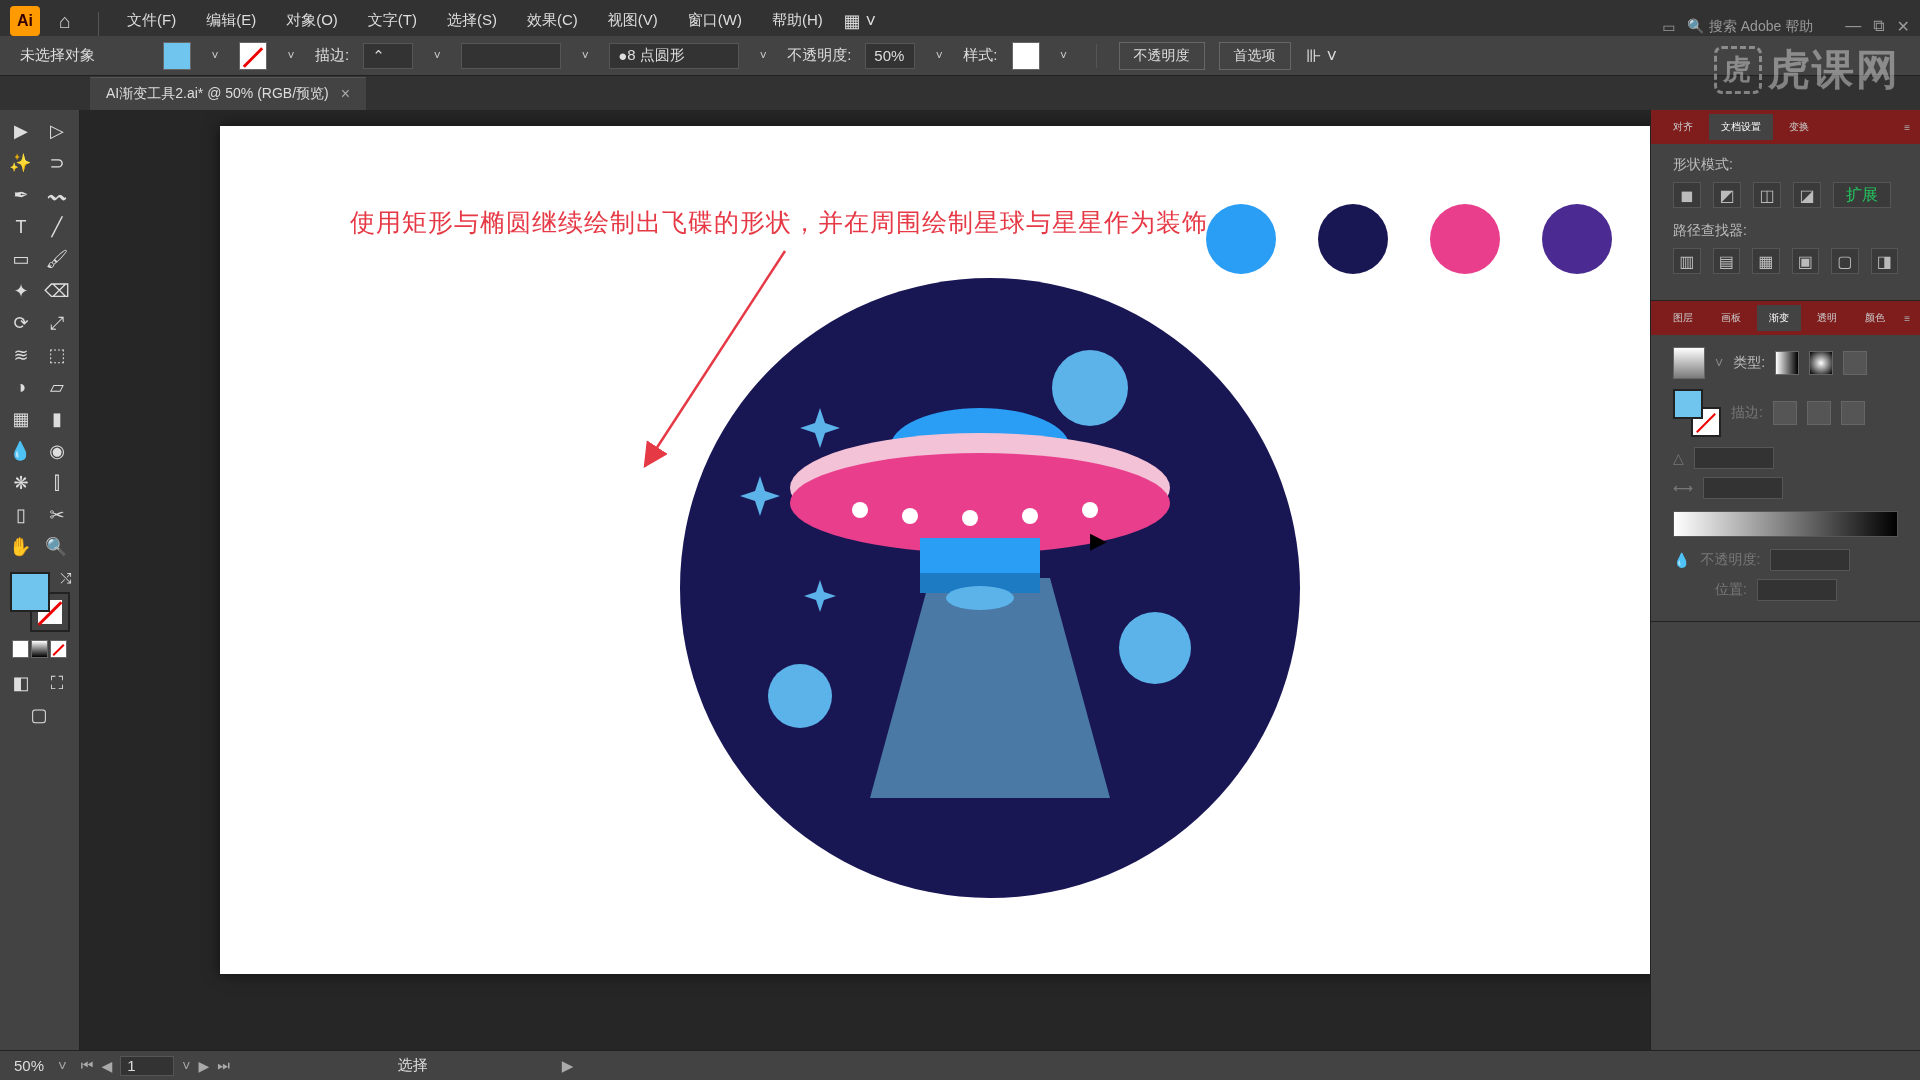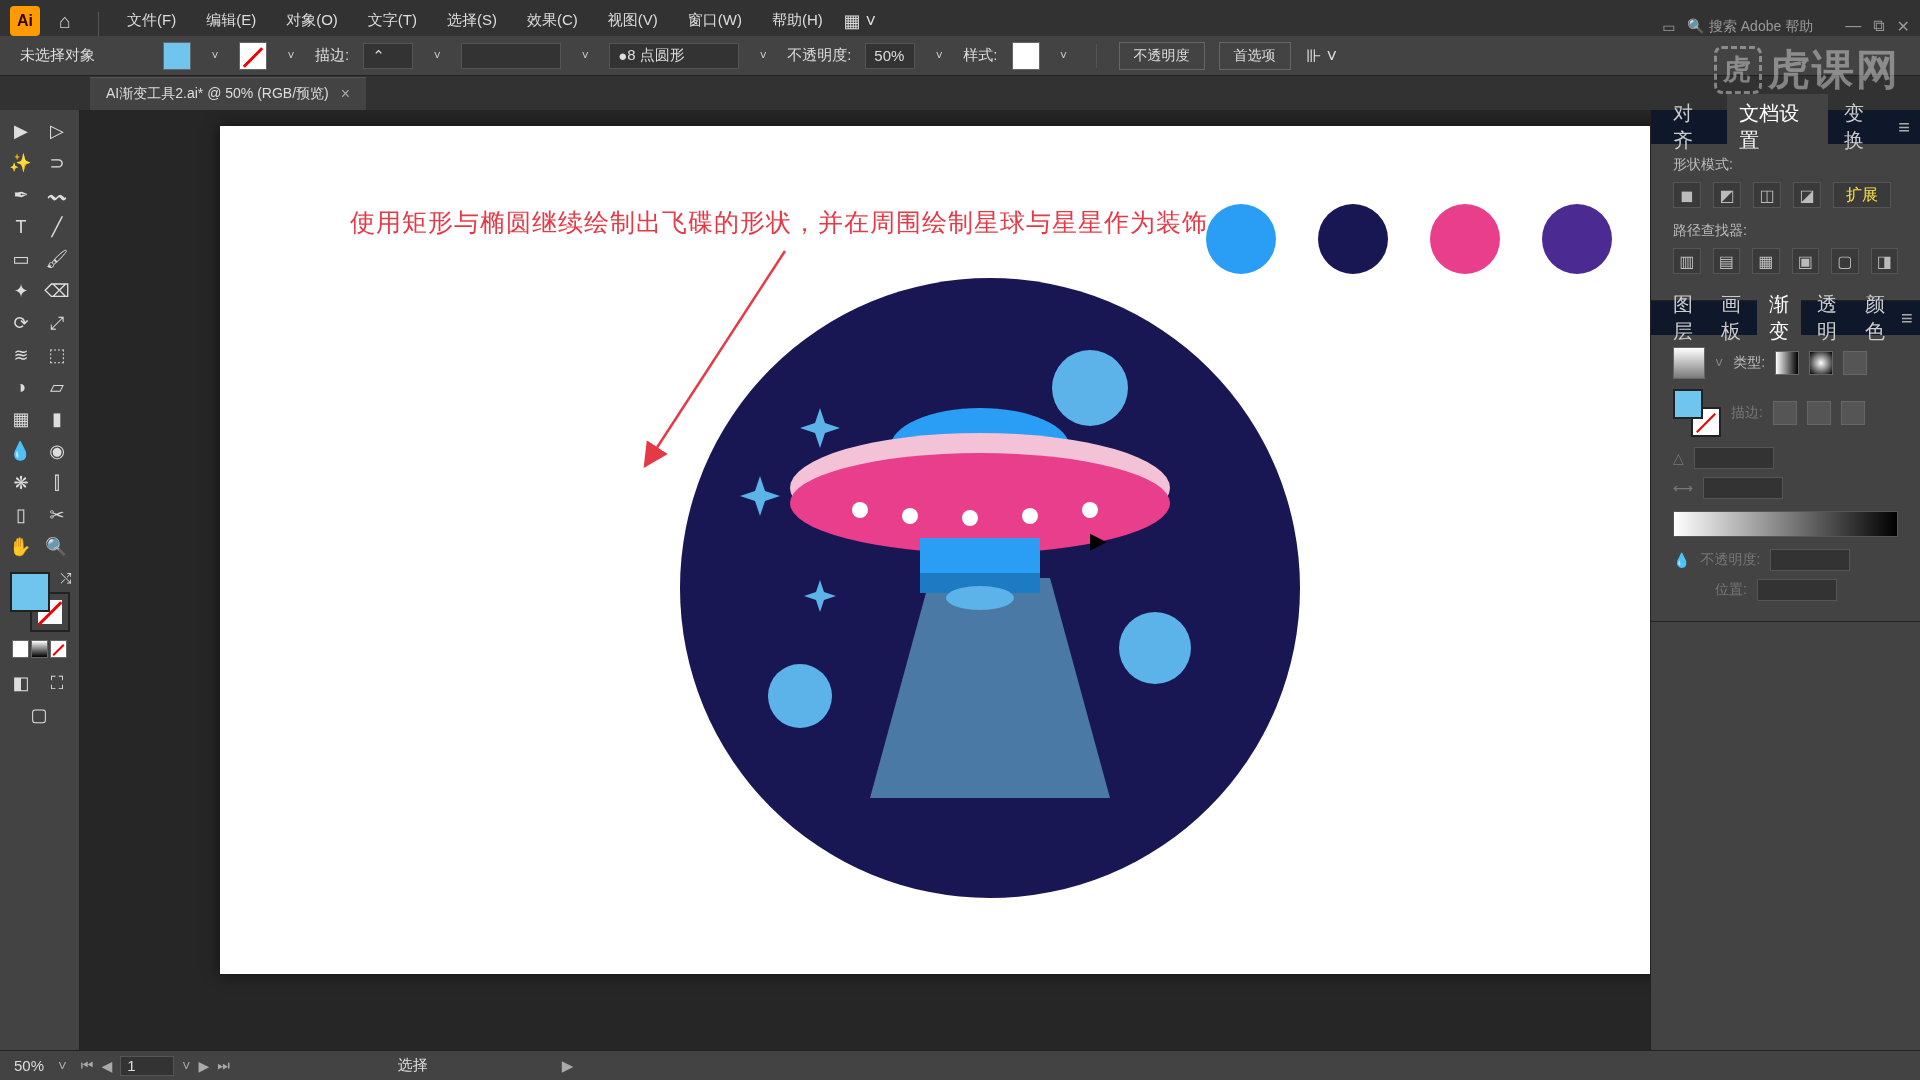--- a/index.html
+++ b/index.html
@@ -40,21 +40,21 @@
 .artboard{position:absolute;left:140px;top:16px;width:1512px;height:848px;background:#fff;box-shadow:0 0 14px rgba(0,0,0,.6)}
 .annotation{position:absolute;left:130px;top:80px;color:#e63946;font-size:25px;font-weight:500;letter-spacing:1px}
 .arrow{position:absolute;left:395px;top:115px;width:200px;height:240px;pointer-events:none}
 .palette{position:absolute;right:120px;top:78px;display:flex;gap:42px}
 .palette .pc{width:70px;height:70px;border-radius:50%}
 .illus{position:absolute;left:460px;top:152px;width:620px;height:620px}
 .illus svg{width:100%;height:100%}
 .cursor-play{position:absolute;left:870px;top:402px;font-size:22px;color:#000;pointer-events:none}
 .rpanels{width:270px;background:#434343;border-left:1px solid #222;display:flex;flex-direction:column}
 .rp{border-bottom:1px solid #222}
-.rp-tabs{display:flex;height:34px;align-items:center;padding:0 10px;gap:4px;background:#0f172a;font-size:20px}
+.rp-tabs{display:flex;height:34px;align-items:center;padding:0 10px;gap:4px;background:#7f1d1d;font-size:10px}
 .rp-tab{padding:6px 12px;color:#ccc}
 .rp-tab.active{background:#434343;color:#fff}
 .rp-tabs .menu{margin-left:auto;color:#aaa}
 .rp-body{padding:12px 22px}
 .rp-label{color:#bbb;font-size:14px;margin-bottom:8px}
 .pf-row{display:flex;gap:12px;margin-bottom:14px}
 .pf-btn{width:28px;height:26px;background:#3a3a3a;border:1px solid #555;display:flex;align-items:center;justify-content:center;color:#bbb;font-size:16px}
 .grad-row{display:flex;align-items:center;gap:10px;margin-bottom:10px;font-size:14px;color:#bbb}
 .grad-sw{width:32px;height:32px;background:linear-gradient(#fff,#7a7a7a);border:1px solid #666}
 .grad-type{width:24px;height:24px;border:1px solid #666;background:#555}
@@ -268,21 +268,21 @@
         <div class="rp-tab">变换</div>
         <div class="menu">≡</div>
       </div>
       <div class="rp-body">
         <div class="rp-label">形状模式:</div>
         <div class="pf-row">
           <div class="pf-btn">◼</div>
           <div class="pf-btn">◩</div>
           <div class="pf-btn">◫</div>
           <div class="pf-btn">◪</div>
-          <div class="pf-btn" style="width:auto;padding:0 12px;color:#fde047">扩展</div>
+          <div class="pf-btn" style="width:auto;padding:0 12px;color:#22c55e">扩展</div>
         </div>
         <div class="rp-label">路径查找器:</div>
         <div class="pf-row">
           <div class="pf-btn">▥</div>
           <div class="pf-btn">▤</div>
           <div class="pf-btn">▦</div>
           <div class="pf-btn">▣</div>
           <div class="pf-btn">▢</div>
           <div class="pf-btn">◨</div>
         </div>

